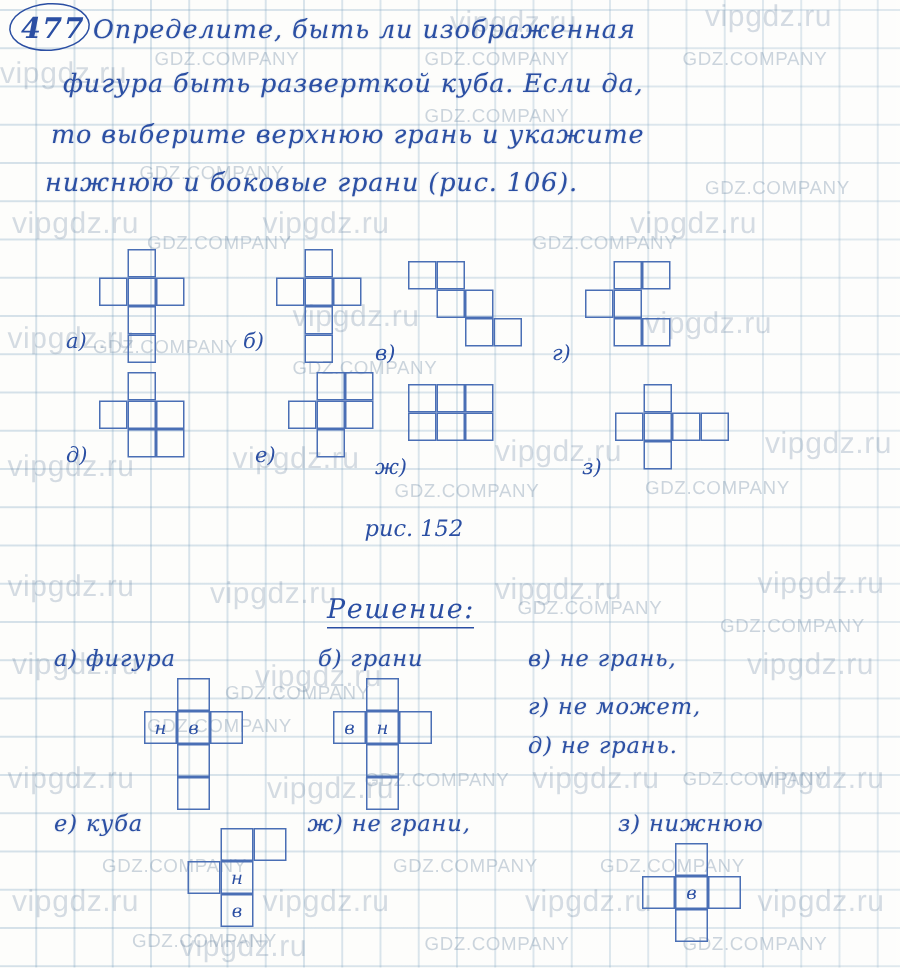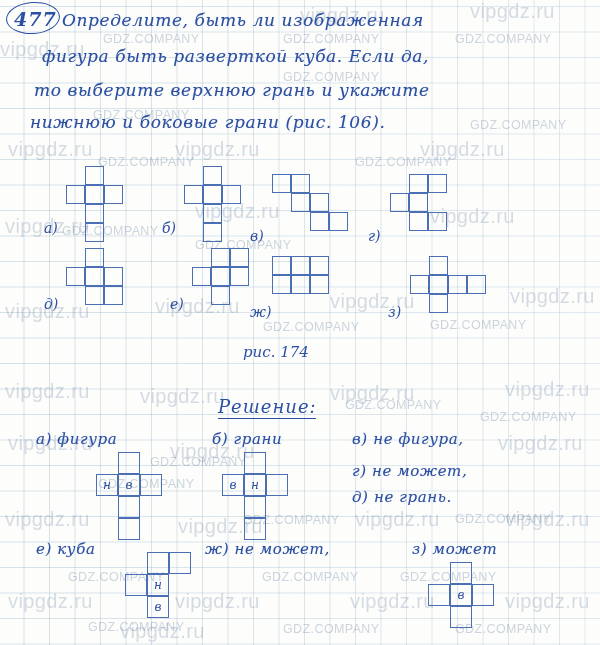--- a/index.html
+++ b/index.html
@@ -241,34 +241,34 @@
       <div class="cell" style="left: 19px; top: 0px; width: 19px; height: 19px;"></div>
       <div class="cell" style="left: 0px; top: 19px; width: 19px; height: 19px;"></div>
       <div class="cell" style="left: 19px; top: 19px; width: 19px; height: 19px;"></div>
       <div class="cell" style="left: 38px; top: 19px; width: 19px; height: 19px;"></div>
       <div class="cell" style="left: 57px; top: 19px; width: 19px; height: 19px;"></div>
       <div class="cell" style="left: 19px; top: 38px; width: 19px; height: 19px;"></div>
     </div>
     <div class="fig-label" style="left: 388px; top: 304px;">з)</div>
   </div>
 
-<div id="ris">рис. 174</div>
+<div id="ris">рис. 152</div>
 
 <div id="reshenie">Решение:</div>
 <div id="reshenie-underline"></div>
 
 <div id="answers">
     <div class="hw mid" style="left: 36px; top: 430px;">а) фигура</div>
     <div class="hw mid" style="left: 212px; top: 430px;">б) грани</div>
-    <div class="hw mid" style="left: 352px; top: 430px;">в) не фигура,</div>
+    <div class="hw mid" style="left: 352px; top: 430px;">в) не грань,</div>
     <div class="hw mid" style="left: 352px; top: 462px;">г) не может,</div>
     <div class="hw mid" style="left: 352px; top: 488px;">д) не грань.</div>
     <div class="hw mid" style="left: 36px; top: 540px;">е) куба</div>
-    <div class="hw mid" style="left: 205px; top: 540px;">ж) не может,</div>
-    <div class="hw mid" style="left: 412px; top: 540px;">з) может</div>
+    <div class="hw mid" style="left: 205px; top: 540px;">ж) не грани,</div>
+    <div class="hw mid" style="left: 412px; top: 540px;">з) нижнюю</div>
   </div>
 <div id="solution-nets">
     <div class="net" style="left: 96px; top: 452px;">
       <div class="cell" style="left: 22px; top: 0px; width: 22px; height: 22px;"></div>
       <div class="cell" style="left: 0px; top: 22px; width: 22px; height: 22px;">
         <span style="line-height: 20px;">н</span>
       </div>
       <div class="cell" style="left: 22px; top: 22px; width: 22px; height: 22px;">
         <span style="line-height: 20px;">в</span>
       </div>

